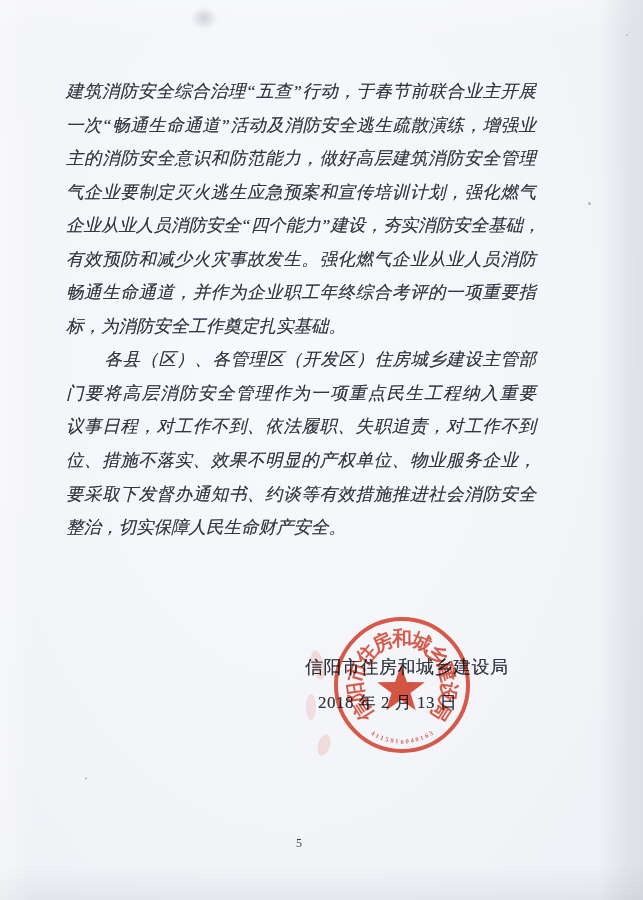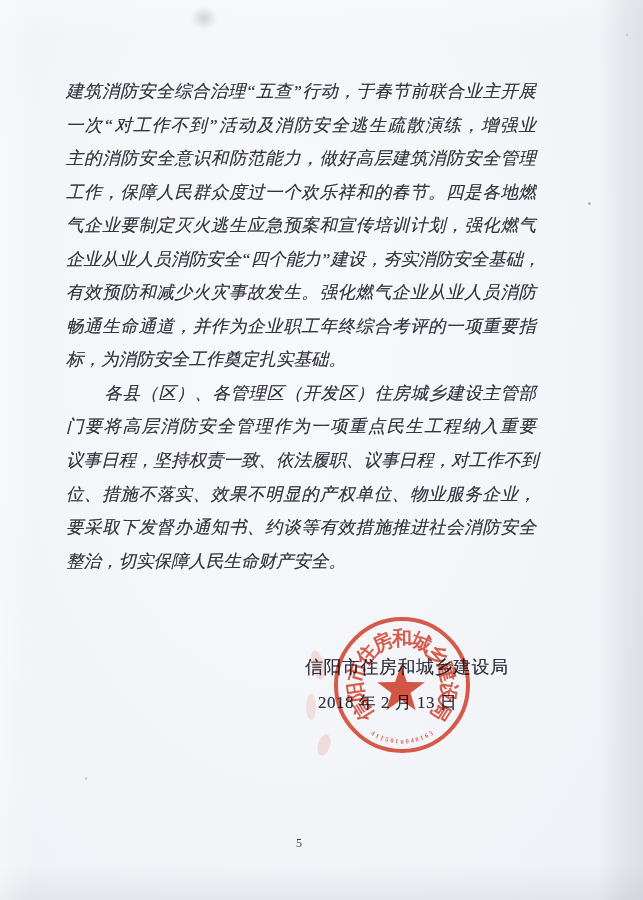--- a/index.html
+++ b/index.html
@@ -62,31 +62,30 @@
 
 <div class="paper">
 
   <div class="smudge-top"></div>
   <div class="speck s1"></div>
   <div class="speck s2"></div>
   <div class="speck s3"></div>
 
   <div class="body-text">
       <div class="line">建筑消防安全综合治理“五查”行动，于春节前联合业主开展</div>
-      <div class="line">一次“对工作不到”活动及消防安全逃生疏散演练，增强业</div>
+      <div class="line">一次“畅通生命通道”活动及消防安全逃生疏散演练，增强业</div>
       <div class="line">主的消防安全意识和防范能力，做好高层建筑消防安全管理</div>
-      <div class="line">工作，保障人民群众度过一个欢乐祥和的春节。四是各地燃</div>
       <div class="line">气企业要制定灭火逃生应急预案和宣传培训计划，强化燃气</div>
       <div class="line">企业从业人员消防安全“四个能力”建设，夯实消防安全基础，</div>
       <div class="line">有效预防和减少火灾事故发生。强化燃气企业从业人员消防</div>
       <div class="line">畅通生命通道，并作为企业职工年终综合考评的一项重要指</div>
       <div class="line nofill">标，为消防安全工作奠定扎实基础。</div>
       <div class="line indent">各县（区）、各管理区（开发区）住房城乡建设主管部</div>
       <div class="line">门要将高层消防安全管理作为一项重点民生工程纳入重要</div>
-      <div class="line">议事日程，坚持权责一致、依法履职、议事日程，对工作不到</div>
+      <div class="line">议事日程，对工作不到、依法履职、失职追责，对工作不到</div>
       <div class="line">位、措施不落实、效果不明显的产权单位、物业服务企业，</div>
       <div class="line">要采取下发督办通知书、约谈等有效措施推进社会消防安全</div>
       <div class="line nofill">整治，切实保障人民生命财产安全。</div>
     </div>
 
   <div class="sig-agency">信阳市住房和城乡建设局</div>
   <div class="sig-date">2018 年 2 月 13 日</div>
 
   <svg class="seal-svg" viewBox="0 0 200 200" xmlns="http://www.w3.org/2000/svg">
     <g>

